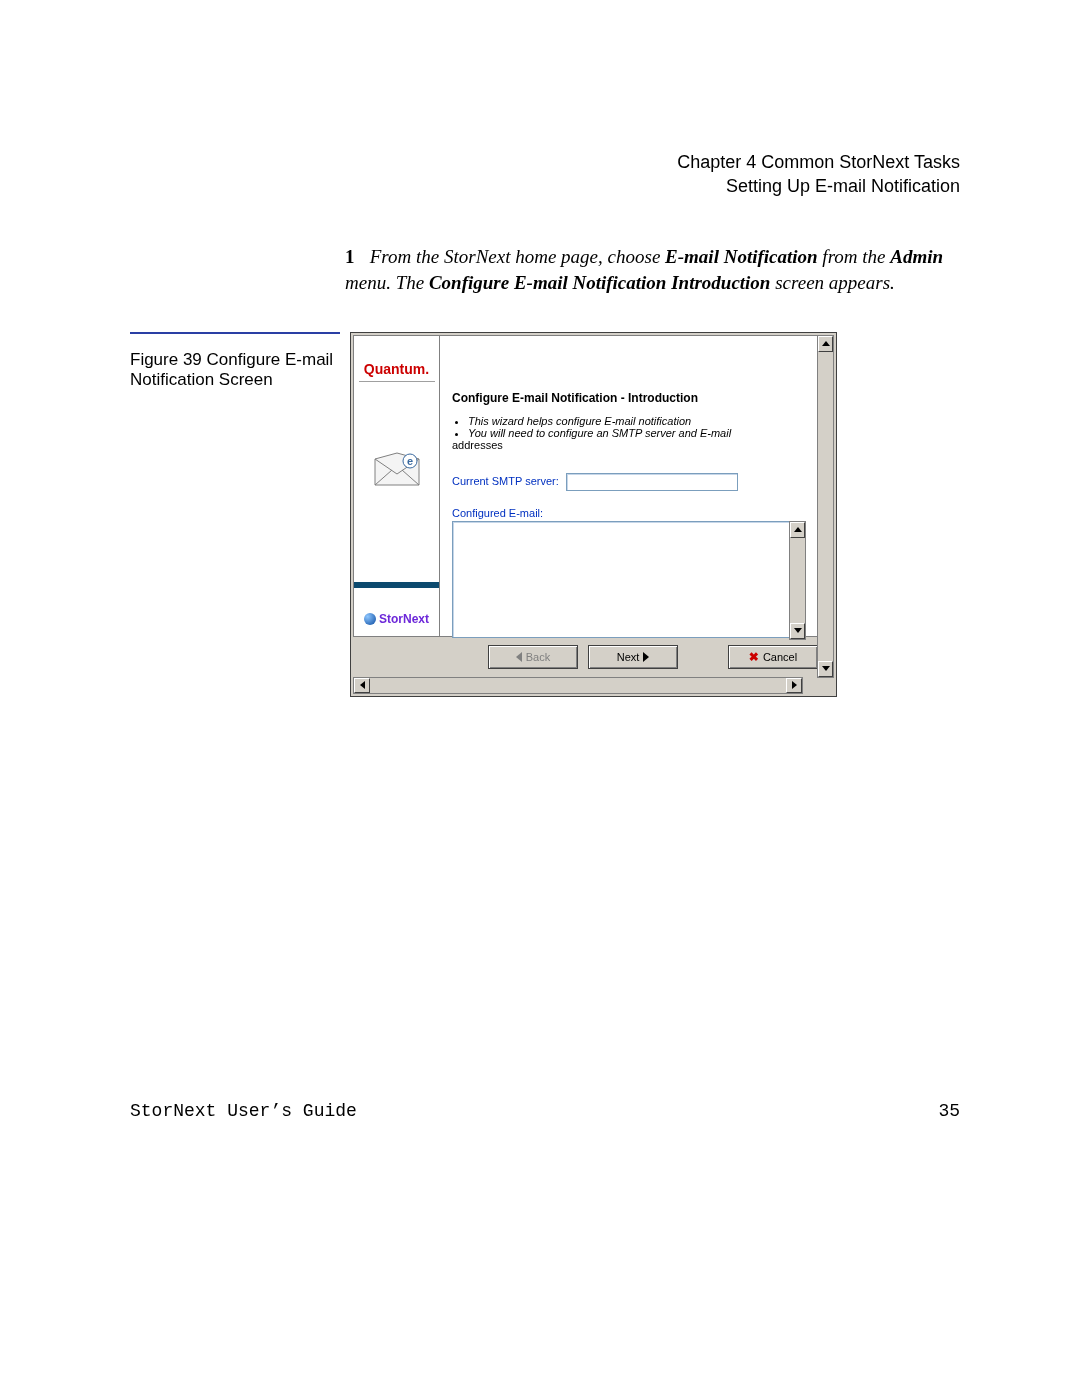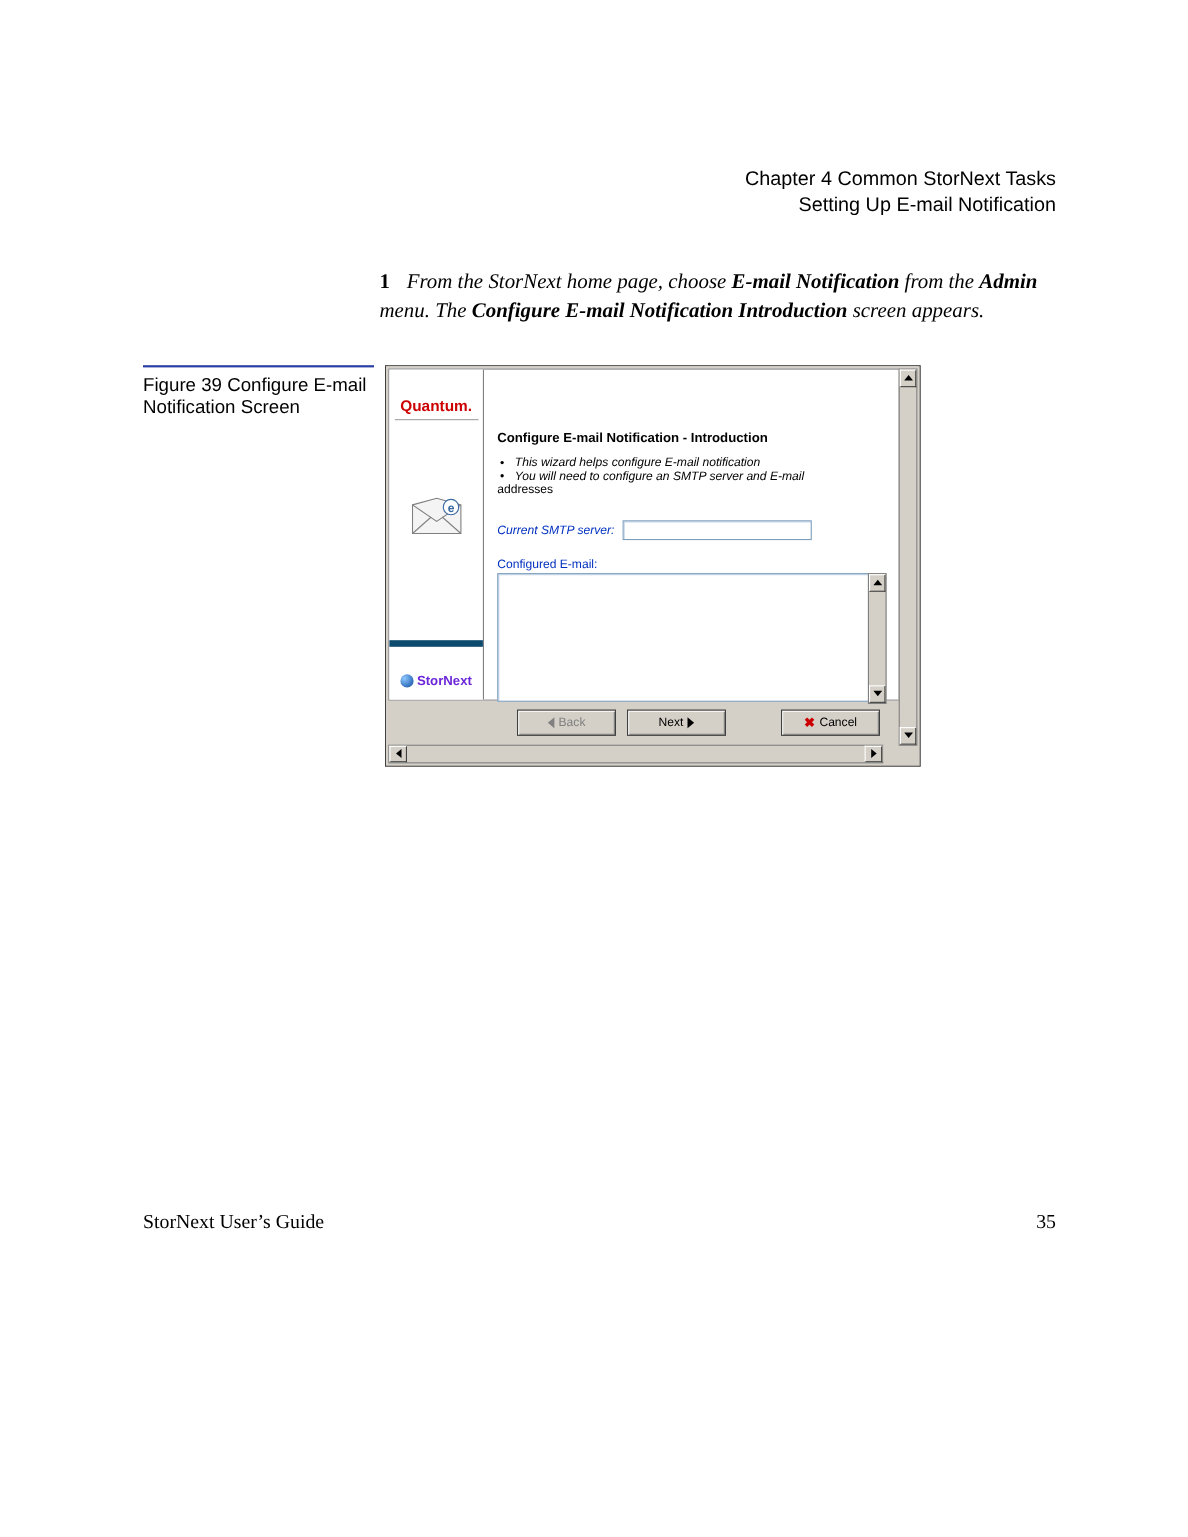--- a/index.html
+++ b/index.html
@@ -41,21 +41,21 @@
     font-style: italic;
   }
   .figrow {
     margin-top: 35px;
     display: flex;
     align-items: flex-start;
   }
   .figcap {
     width: 210px;
     border-top: 2px solid #2a3fa4;
-    padding-top: 6px;
+    padding-top: 16px;
     font-size: 17px;
     font-family: Arial, Helvetica, sans-serif;
   }
 
   
   .ie-window {
     width: 485px;
     background: #d4d0c8;
     border: 1px solid #404040;
     font-family: Tahoma, Arial, sans-serif;
@@ -165,21 +165,21 @@
     color: #000;
   }
   .wizard-main .wtitle {
     font-weight: bold; font-size: 12px; margin-bottom: 10px; margin-top: 45px;
   }
   .wizard-main ul { margin: 0 0 0 16px; padding: 0; font-size: 11px; font-style: italic; }
   .wizard-main ul li { margin-bottom: 0; }
   .wizard-main .after-list { margin-left: 0; font-size: 11px; }
 
   .form-row { margin-top: 22px; font-size: 11px; color: #0030c0; }
-  .form-row .lbl { margin-right: 4px; font-style: italic; }
+  .form-row .lbl { margin-right: 4px; }
   .smtp-input {
     display: inline-block; width: 170px; height: 16px;
     background: #fff; border: 1px solid #7b9ebd;
     box-shadow: inset 1px 1px 0 #c6d6e8;
     vertical-align: middle;
   }
   .cfg-label { margin-top: 16px; font-size: 11px; color: #0030c0; }
   .cfg-box-wrap { position: relative; margin-top: 2px; }
   .cfg-box {
     width: 340px; height: 115px;
@@ -189,21 +189,21 @@
   }
   .cfg-vscroll {
     position: absolute; right: -1px; top: 0; height: 117px; width: 15px;
     background: #d4d0c8; border: 1px solid #808080;
     display: flex; flex-direction: column; justify-content: space-between;
   }
 
   .btn-row {
     height: 40px; background: #d4d0c8;
     display: flex; align-items: center; justify-content: flex-end;
-    padding-right: 18px; gap: 10px;
+    gap: 10px;
     border-top: 0;
   }
   .wbtn {
     height: 22px; min-width: 72px;
     background: #d4d0c8;
     border: 1px solid #404040;
     box-shadow: inset 1px 1px 0 #fff, inset -1px -1px 0 #808080;
     font-family: Tahoma, Arial, sans-serif; font-size: 11px;
     display: flex; align-items: center; justify-content: center; gap: 4px;
     padding: 0 8px;
@@ -220,21 +220,21 @@
     display: flex; justify-content: space-between;
     margin-right: 0;
   }
   .outer-hscroll .sb-btn { width: 14px; height: auto; }
   .corner { width: 15px; height: 15px; background: #d4d0c8; }
 
   .footer {
     position: absolute;
     left: 130px; right: 120px; bottom: 110px;
     display: flex; justify-content: space-between;
-    font-size: 18px; font-family: Liberation Serif, serif;
+    font-size: 18px; font-family: Liberation Mono, monospace;
   }
 </style>
 </head>
 <body>
 
 <div class="page">
   <div class="header">
     <div>Chapter 4  Common StorNext Tasks</div>
     <div>Setting Up E-mail Notification</div>
   </div>

